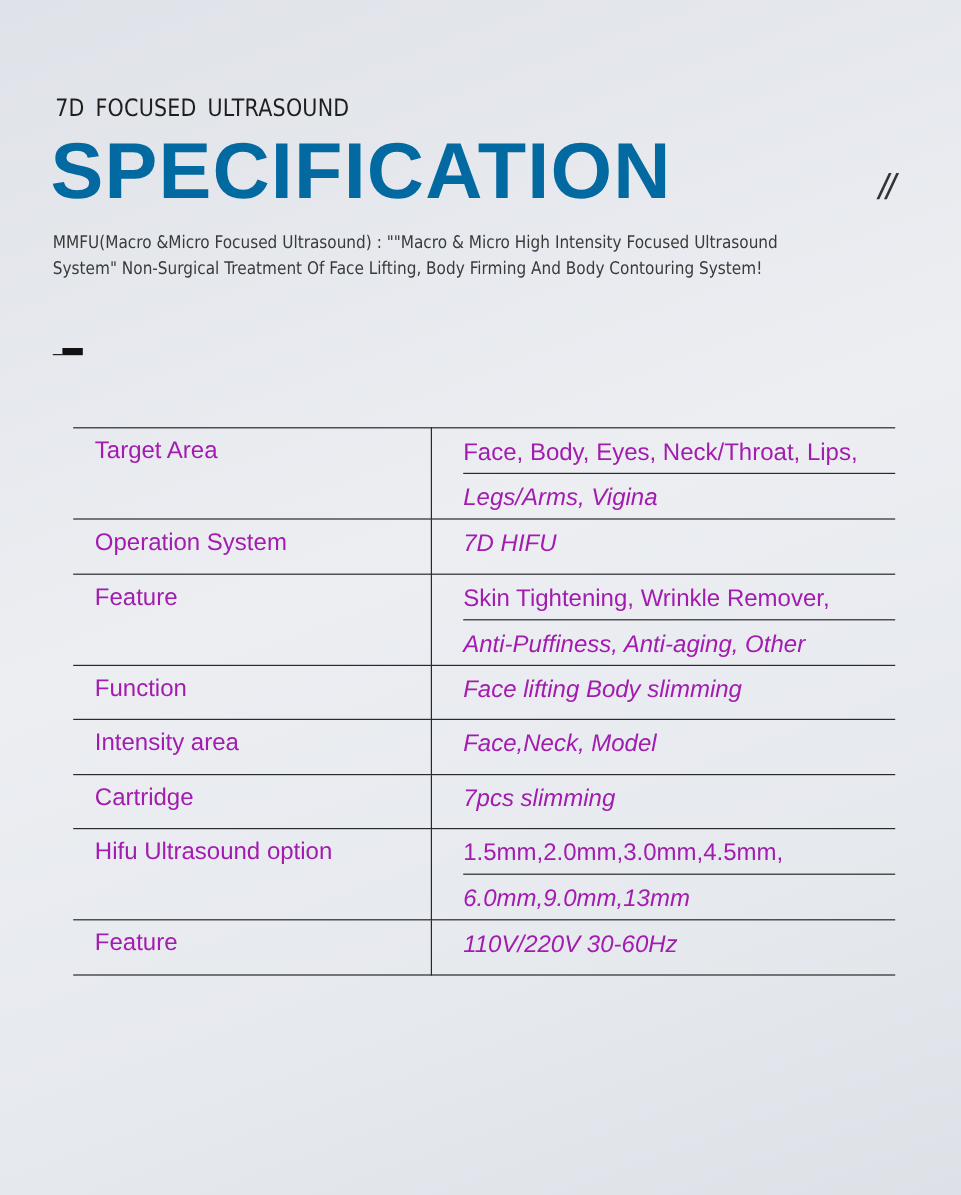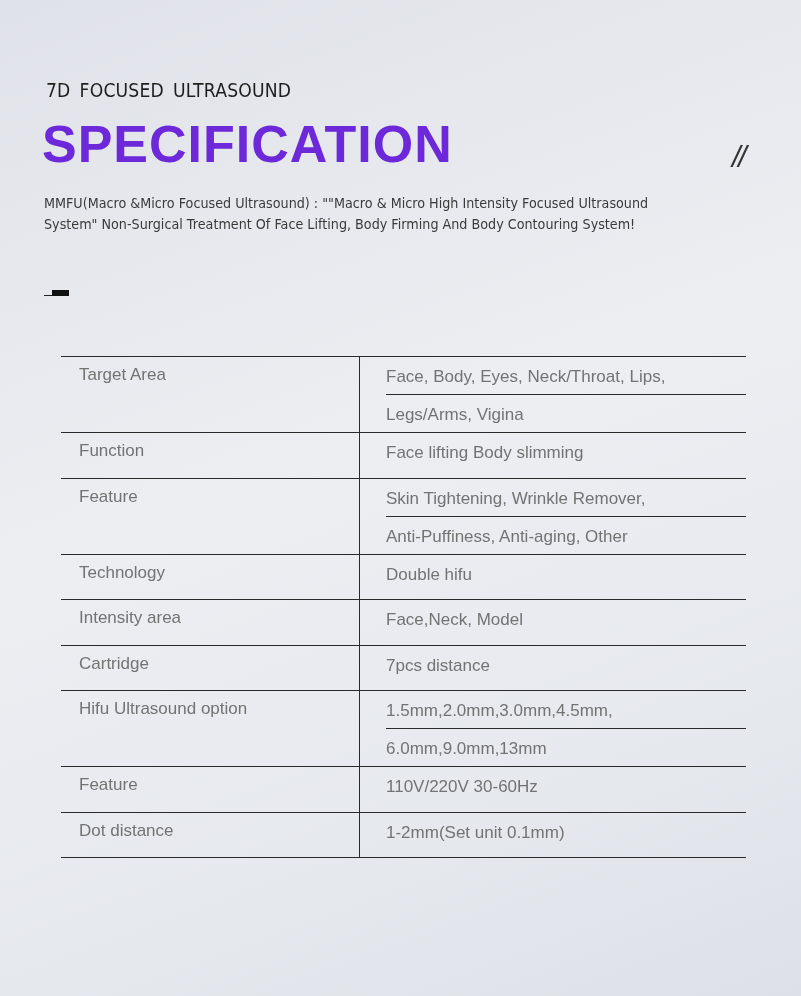--- a/index.html
+++ b/index.html
@@ -2,32 +2,32 @@
 <html><head>
 <meta charset="utf-8">
 <style>
   html, body { margin:0; padding:0; }
   body {
     width:801px; height:996px; overflow:hidden; position:relative;
     background: linear-gradient(160deg, #dfe2e8 0%, #eceef2 45%, #e6e9ee 75%, #dde0e6 100%);
     font-family: "Liberation Sans", sans-serif; color:#1c1c1c;
   }
   .subtitle { position:absolute; left:46px; top:78px; font-size:20px; letter-spacing:0.2px; color:#1e1e1e; font-family:"DejaVu Sans", sans-serif; transform:scaleX(0.86); transform-origin:left; word-spacing:4px; }
-  .title { position:absolute; left:42px; top:114px; font-size:52px; font-weight:bold; letter-spacing:1px; color:#6d28d9; }
+  .title { position:absolute; left:42px; top:104px; font-size:66px; font-weight:bold; letter-spacing:1px; color:#0369a1; }
   .slashes { position:absolute; left:732px; top:140px; font-size:30px; color:#333; font-style:italic; letter-spacing:-2px; }
   .desc { position:absolute; left:44px; top:193px; width:620px; font-size:14.5px; line-height:21px; color:#3a3a3a; font-family:"DejaVu Sans", sans-serif; transform:scaleX(0.88); transform-origin:left; width:700px; }
   .dash { position:absolute; left:44px; top:290px; width:26px; height:6px; }
   .dash .thin { position:absolute; left:0; bottom:0; width:8px; height:1.5px; background:#222; }
   .dash .thick { position:absolute; left:8px; top:0; width:17px; height:6px; background:#111; }
   table.spec { position:absolute; left:61px; top:356px; width:685px; border-collapse:collapse; }
-  table.spec td { border-top:1.5px solid #2a2a2a; border-bottom:1.5px solid #2a2a2a; font-size:17px; height:36.5px; padding:0; vertical-align:top; color:#737373; }
+  table.spec td { border-top:1.5px solid #2a2a2a; border-bottom:1.5px solid #2a2a2a; font-size:20px; height:36.5px; padding:0; vertical-align:top; color:#a21caf; }
   td.label { width:280px; padding-left:18px !important; padding-top:8px !important; border-right:1.5px solid #2a2a2a; }
   td.val { padding-left:26px !important; }
   .vline { height:37px; line-height:40px; border-bottom:1.5px solid #2a2a2a; }
-  .vline:last-child { border-bottom:none; }
+  .vline:last-child { border-bottom:none;font-style:italic; }
 </style>
 </head>
 <body>
 
 <div class="subtitle">7D FOCUSED  ULTRASOUND</div>
 <div class="title">SPECIFICATION</div>
 <div class="slashes">//</div>
 <div class="desc">MMFU(Macro &amp;Micro Focused Ultrasound) : ""Macro &amp; Micro High Intensity Focused Ultrasound System" Non-Surgical Treatment Of Face Lifting, Body Firming And Body Contouring System!</div>
 <div class="dash">
     <div class="thin"></div>
@@ -37,63 +37,57 @@
 <table class="spec">
   <tbody id="spec-body">
       <tr>
         <td class="label">Target Area</td>
         <td class="val">
           <div class="vline">Face, Body, Eyes, Neck/Throat, Lips,</div>
           <div class="vline">Legs/Arms, Vigina</div>
         </td>
       </tr>
       <tr>
-        <td class="label">Function</td>
+        <td class="label">Operation System</td>
         <td class="val">
-          <div class="vline">Face lifting Body slimming</div>
+          <div class="vline">7D HIFU</div>
         </td>
       </tr>
       <tr>
         <td class="label">Feature</td>
         <td class="val">
           <div class="vline">Skin Tightening, Wrinkle Remover,</div>
           <div class="vline">Anti-Puffiness, Anti-aging, Other</div>
         </td>
       </tr>
       <tr>
-        <td class="label">Technology</td>
+        <td class="label">Function</td>
         <td class="val">
-          <div class="vline">Double hifu</div>
+          <div class="vline">Face lifting Body slimming</div>
         </td>
       </tr>
       <tr>
         <td class="label">Intensity area</td>
         <td class="val">
           <div class="vline">Face,Neck, Model</div>
         </td>
       </tr>
       <tr>
         <td class="label">Cartridge</td>
         <td class="val">
-          <div class="vline">7pcs distance</div>
+          <div class="vline">7pcs slimming</div>
         </td>
       </tr>
       <tr>
         <td class="label">Hifu Ultrasound option</td>
         <td class="val">
           <div class="vline">1.5mm,2.0mm,3.0mm,4.5mm,</div>
           <div class="vline">6.0mm,9.0mm,13mm</div>
         </td>
       </tr>
       <tr>
         <td class="label">Feature</td>
         <td class="val">
           <div class="vline">110V/220V 30-60Hz</div>
         </td>
       </tr>
-      <tr>
-        <td class="label">Dot distance</td>
-        <td class="val">
-          <div class="vline">1-2mm(Set unit 0.1mm)</div>
-        </td>
-      </tr>
     </tbody>
 </table>
 
 </body></html>

